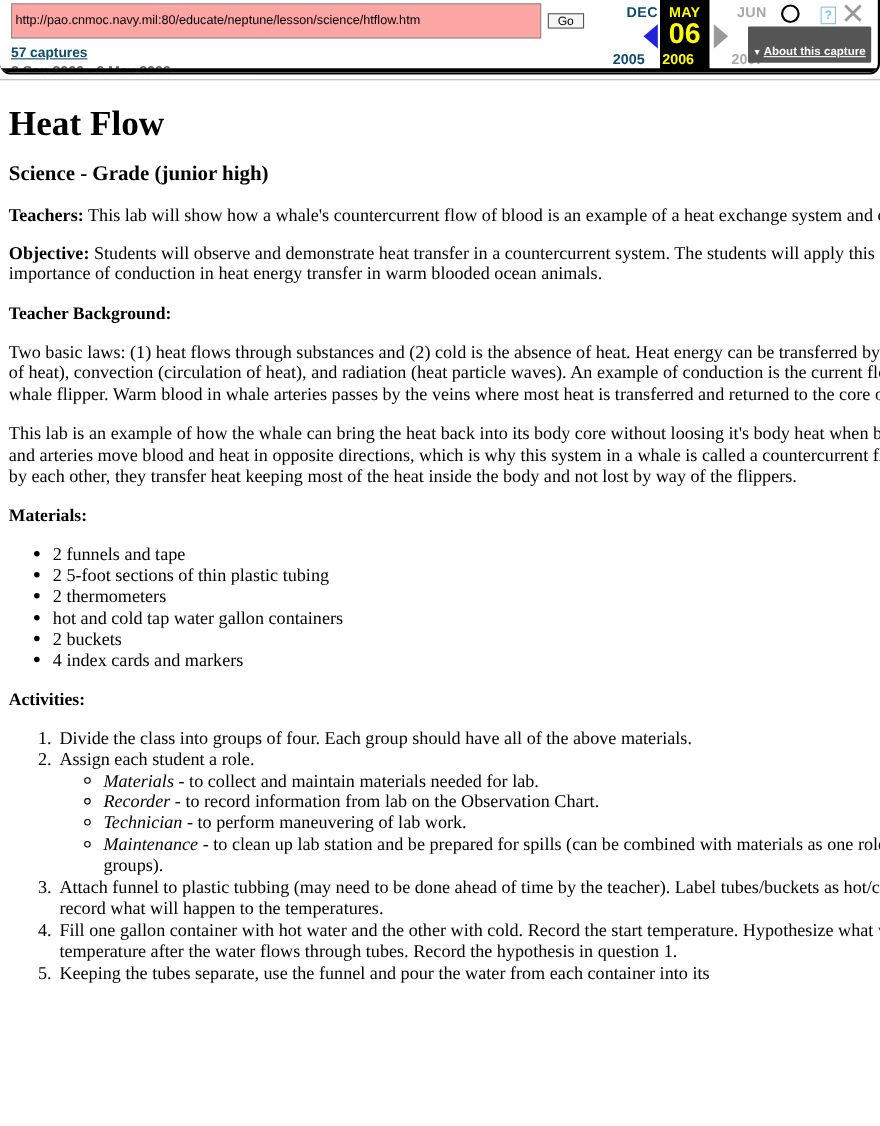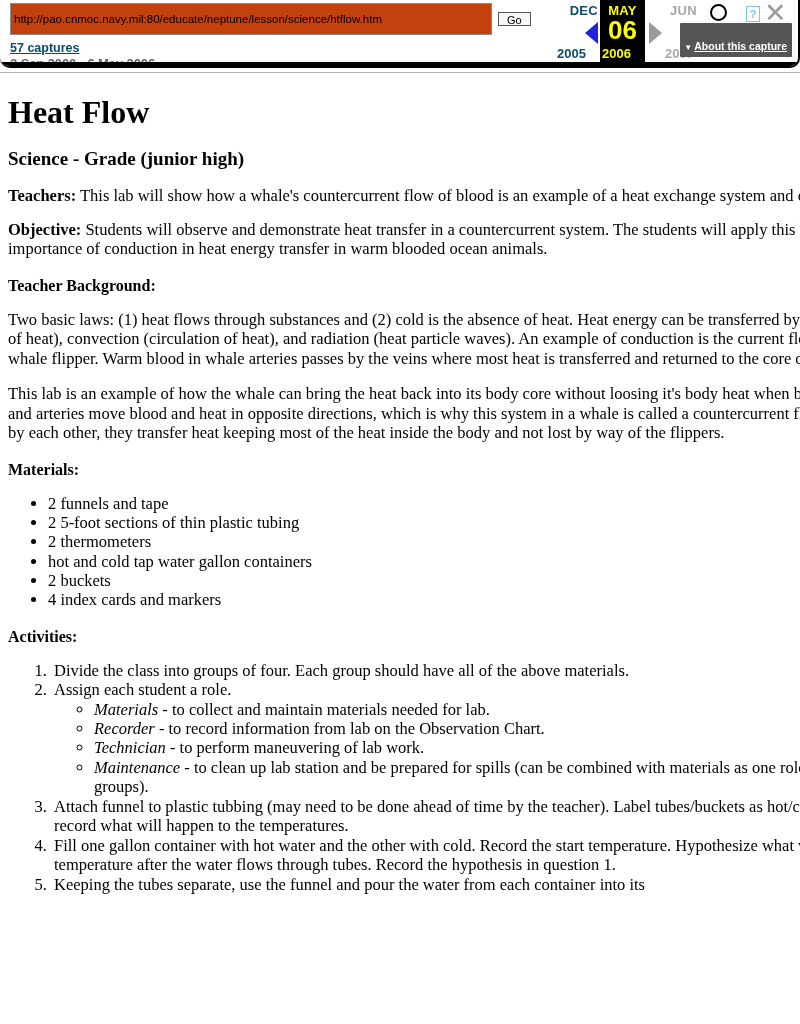--- a/index.html
+++ b/index.html
@@ -51,21 +51,21 @@
   }
   .url-input {
     width: 482px;
     height: 17px;
     box-sizing: border-box;
     font-family: "Liberation Sans", "DejaVu Sans", sans-serif;
     font-size: 11.5px;
     line-height: 15px;
     padding: 15px 3px;
     border: 1px solid #8c8c8c;
-    background: #c2410c;
+    background: #fca5a5;
     color: #000;
     outline: none;
   }
   .go-btn {
     font-family: "Liberation Sans", "DejaVu Sans", sans-serif;
     font-size: 11px;
     line-height: 12px;
     padding: 1px 8px;
     border: 1px solid #555;
     background: #f6f6f6;

